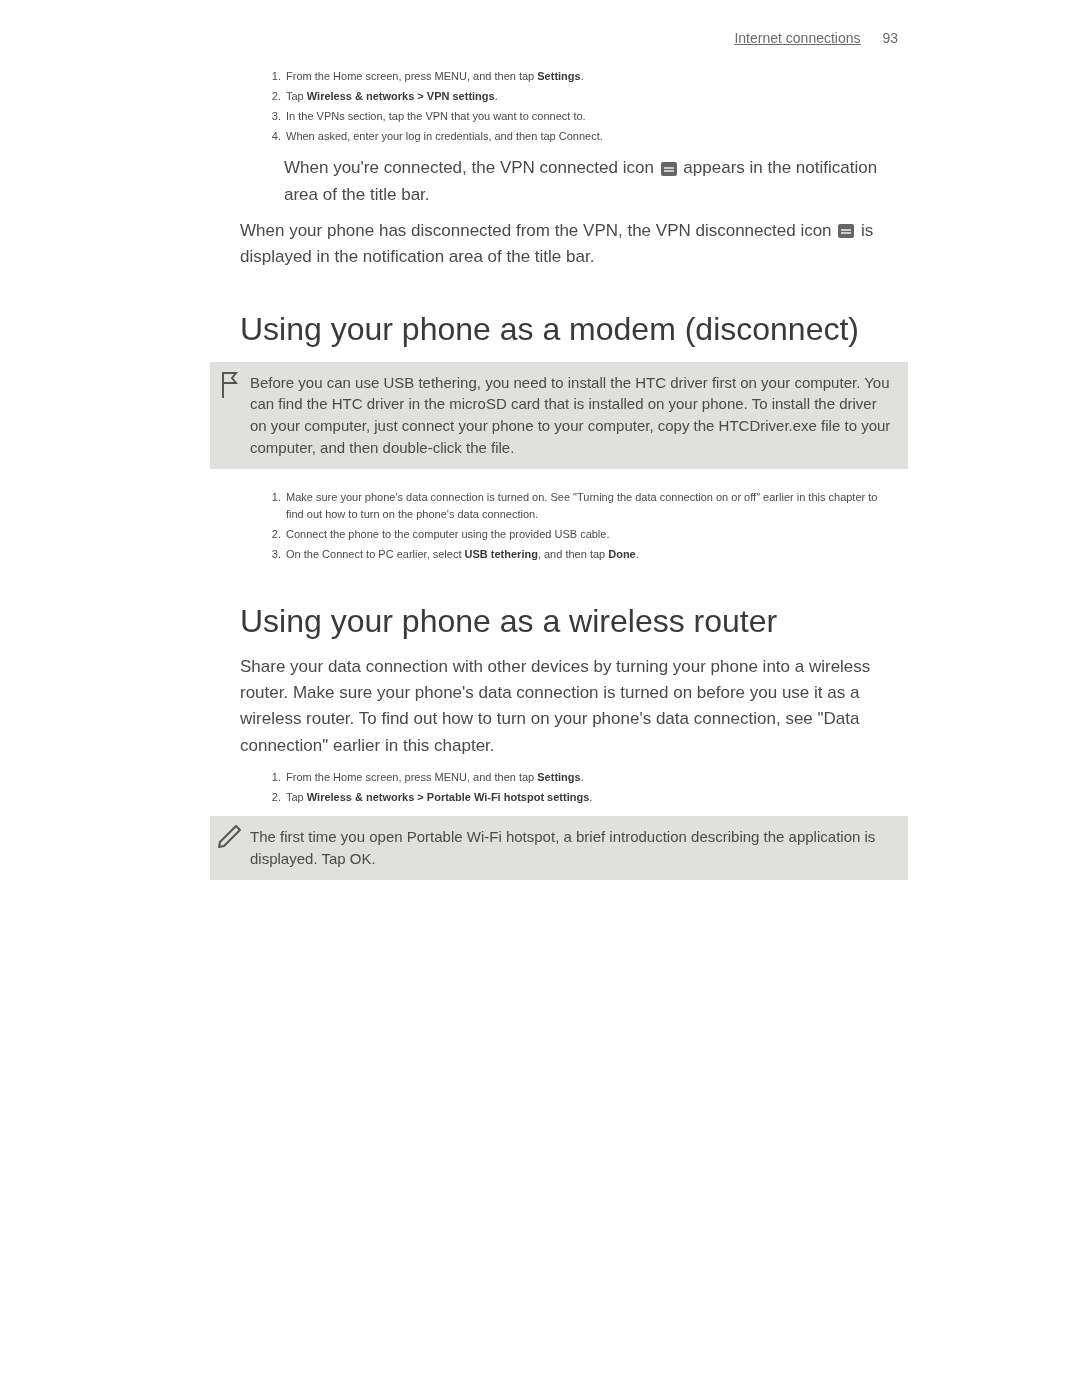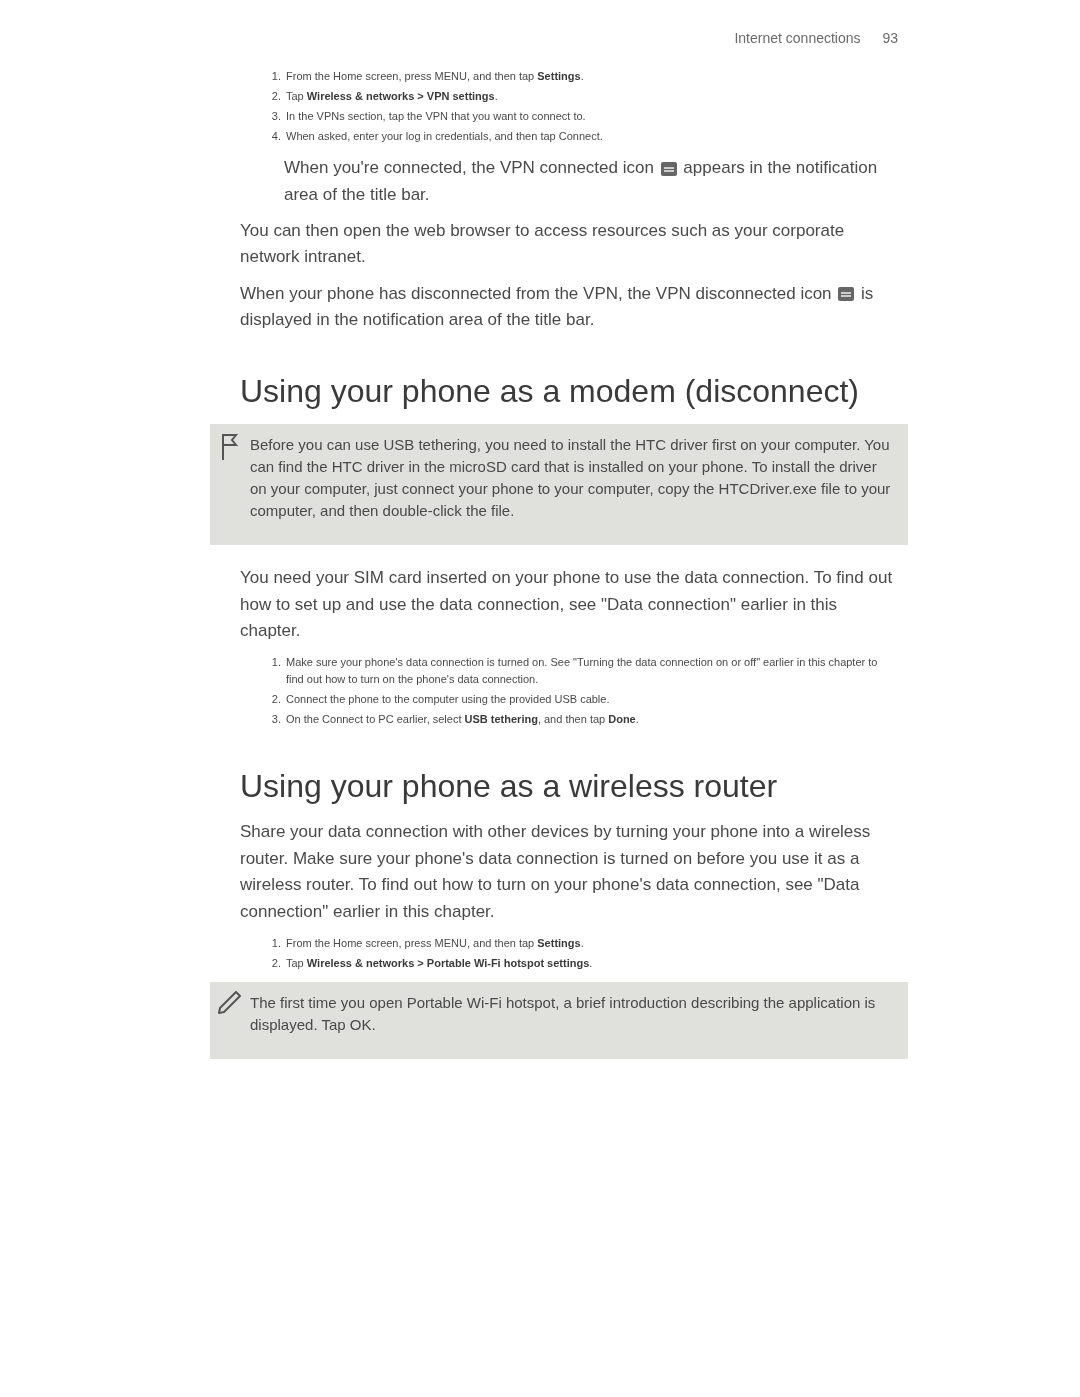--- a/index.html
+++ b/index.html
@@ -20,20 +20,21 @@
     }
     .header-line {
       text-align: right;
       font-size: 14px;
       color: #6a6a6a;
       margin-bottom: 22px;
       padding-right: 0;
     }
     .header-title {
       display: inline;
+      text-decoration: underline;
     }
     .page-num {
       display: inline;
       margin-left: 18px;
     }
     h3 {
       font-size: 22px;
       font-weight: 400;
       color: #3a3a3a;
       margin-left: 30px;
@@ -104,21 +105,21 @@
       left: 3px;
       top: 8px;
       width: 10px;
       height: 2px;
       background: #ccc;
     }
     .note-box {
       background: #e0e0dd;
       margin-left: 0;
       margin-right: -10px;
-      padding: 10px 14px 24px 40px;
+      padding: 10px 14px 10px 40px;
       position: relative;
       margin-top: 6px;
       margin-bottom: 20px;
     }
     .note-box .flag-icon {
       position: absolute;
       left: 8px;
       top: 8px;
     }
     .note-box .pencil-icon {
@@ -163,39 +164,37 @@
     <li>
       <span>In the VPNs section, tap the VPN that you want to connect to.</span>
     </li>
     <li>
       <span>When asked, enter your log in credentials, and then tap Connect.</span>
     </li>
   </ol>
   <p class="indent-para">
     <span>When you're connected, the VPN connected icon </span><span class="inline-icon"></span><span> appears in the notification area of the title bar.</span>
   </p>
-  <p class="para">You can then open the web browser to access resources such as your corporate network intranet.</p>
 
   <p class="para">
     <span>When your phone has disconnected from the VPN, the VPN disconnected icon </span><span class="inline-icon"></span><span> is displayed in the notification area of the title bar.</span>
   </p>
 
   <h2>Using your phone as a modem (disconnect)</h2>
 
   <div class="note-box">
     <span class="flag-icon">
       <svg class="flag" viewBox="0 0 22 30">
         <path d="M5 2 L5 28" stroke="#555" stroke-width="2" fill="none"></path>
         <path d="M5 3 L18 3 L14 8 L18 13 L5 13 Z" fill="none" stroke="#555" stroke-width="2"></path>
       </svg>
     </span>
     <p class="note-text">Before you can use USB tethering, you need to install the HTC driver first on your computer. You can find the HTC driver in the microSD card that is installed on your phone. To install the driver on your computer, just connect your phone to your computer, copy the HTCDriver.exe file to your computer, and then double-click the file.</p>
   </div>
 
-  <p class="para">You need your SIM card inserted on your phone to use the data connection. To find out how to set up and use the data connection, see "Data connection" earlier in this chapter.</p>
 
   <ol>
     <li>
       <span>Make sure your phone's data connection is turned on. See "Turning the data connection on or off" earlier in this chapter to find out how to turn on the phone's data connection.</span>
     </li>
     <li>
       <span>Connect the phone to the computer using the provided USB cable.</span>
     </li>
     <li>
       <span>On the Connect to PC earlier, select </span><span class="bold">USB tethering</span><span>, and then tap </span><span class="bold">Done</span><span>.</span>

